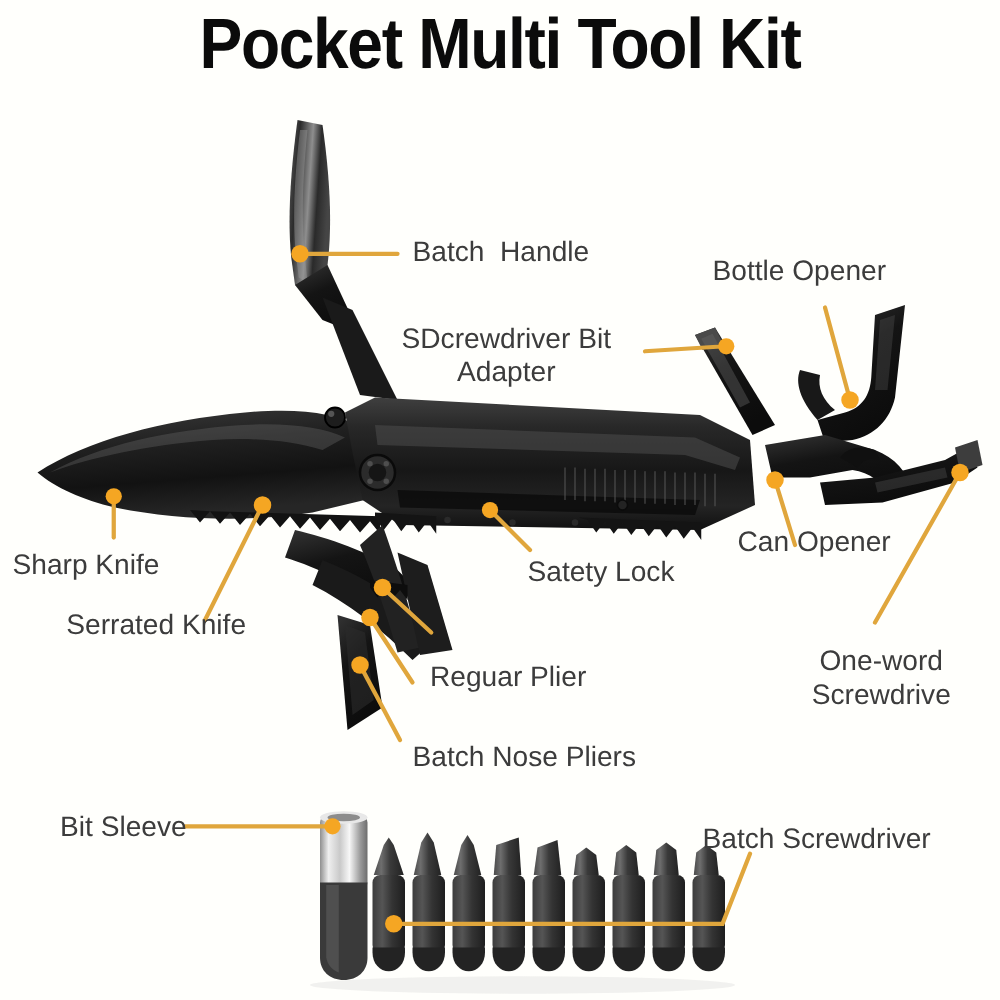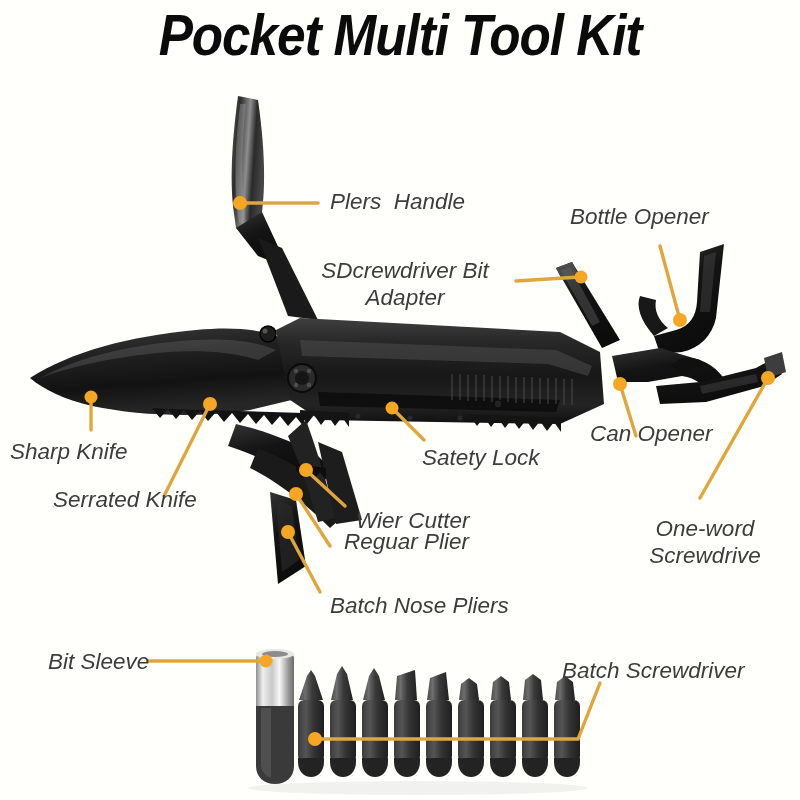--- a/index.html
+++ b/index.html
@@ -12,21 +12,20 @@
     background: #fffffc;
     font-family: "Liberation Sans", sans-serif;
     overflow: hidden;
     position: relative;
   }
   #stage {
     position: absolute;
     inset: 0;
     width: 800px;
     height: 616px;
-    font-style: italic;
   }
   .title {
     position: absolute;
     top: 2px;
     left: 0;
     width: 800px;
     text-align: center;
     font-family: "Liberation Sans", sans-serif;
     font-weight: bold;
     font-size: 57px;
@@ -315,34 +314,33 @@
       <circle cx="306" cy="470" r="7"></circle>
       <circle cx="296" cy="494" r="7"></circle>
       <circle cx="288" cy="532" r="7"></circle>
       <circle cx="620" cy="384" r="7"></circle>
       <circle cx="768" cy="378" r="7"></circle>
       <circle cx="266" cy="661" r="6.5"></circle>
       <circle cx="315" cy="739" r="7"></circle>
     </g>
   </svg>
 
-  <div class="lbl" style="left:330px; top:188px;">Plers  Handle</div>
+  <div class="lbl" style="left:330px; top:188px;">Batch  Handle</div>
 
   <div class="lbl two r" style="left:300px; top:257px; width:210px;">SDcrewdriver Bit
 Adapter</div>
 
   <div class="lbl" style="left:570px; top:203px;">Bottle Opener</div>
 
   <div class="lbl" style="left:10px; top:438px;">Sharp Knife</div>
 
   <div class="lbl" style="left:32px; top:486px;margin-left:21px;">Serrated Knife</div>
 
   <div class="lbl" style="left:422px; top:444px;">Satety Lock</div>
 
-  <div class="lbl" style="left:356px; top:507px;">Wier Cutter</div>
 
   <div class="lbl" style="left:344px; top:528px;">Reguar Plier</div>
 
   <div class="lbl" style="left:330px; top:592px;">Batch Nose Pliers</div>
 
   <div class="lbl" style="left:590px; top:420px;">Can Opener</div>
 
   <div class="lbl two c" style="left:620px; top:500px; width:170px;margin-top:15px;">One-word
 Screwdrive</div>
 

